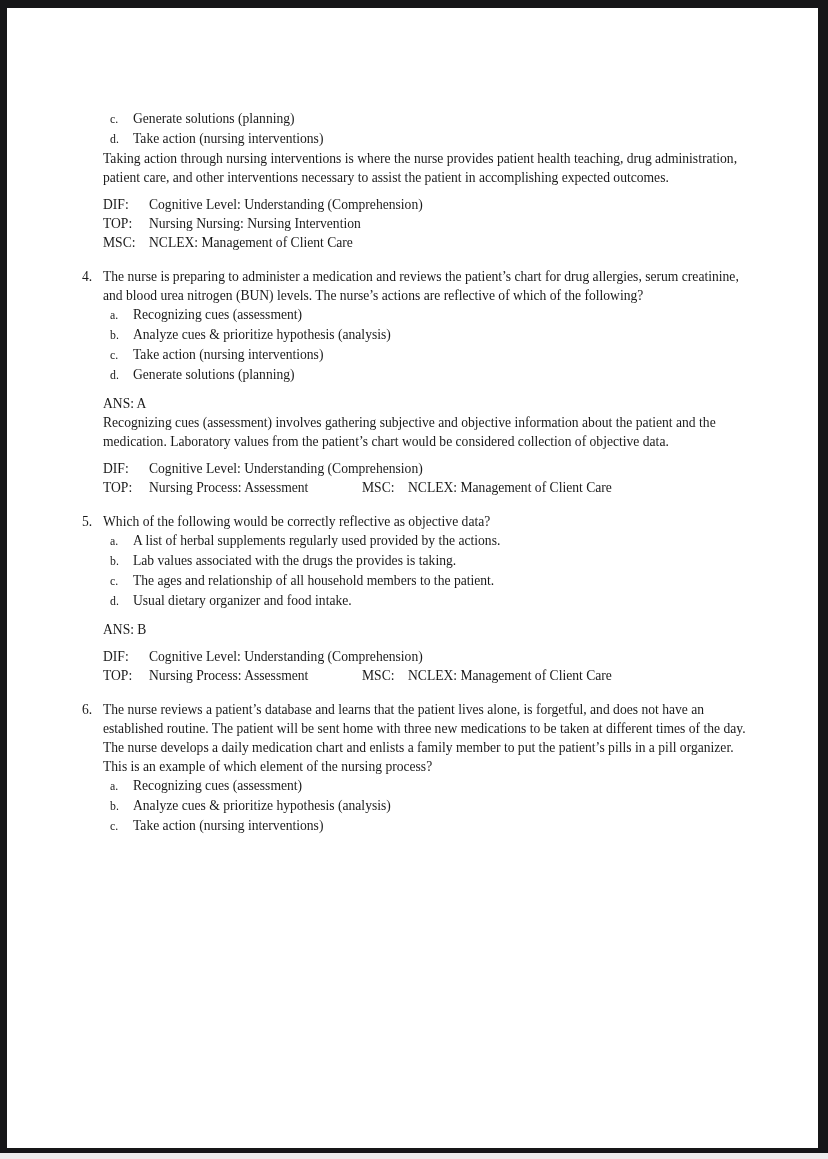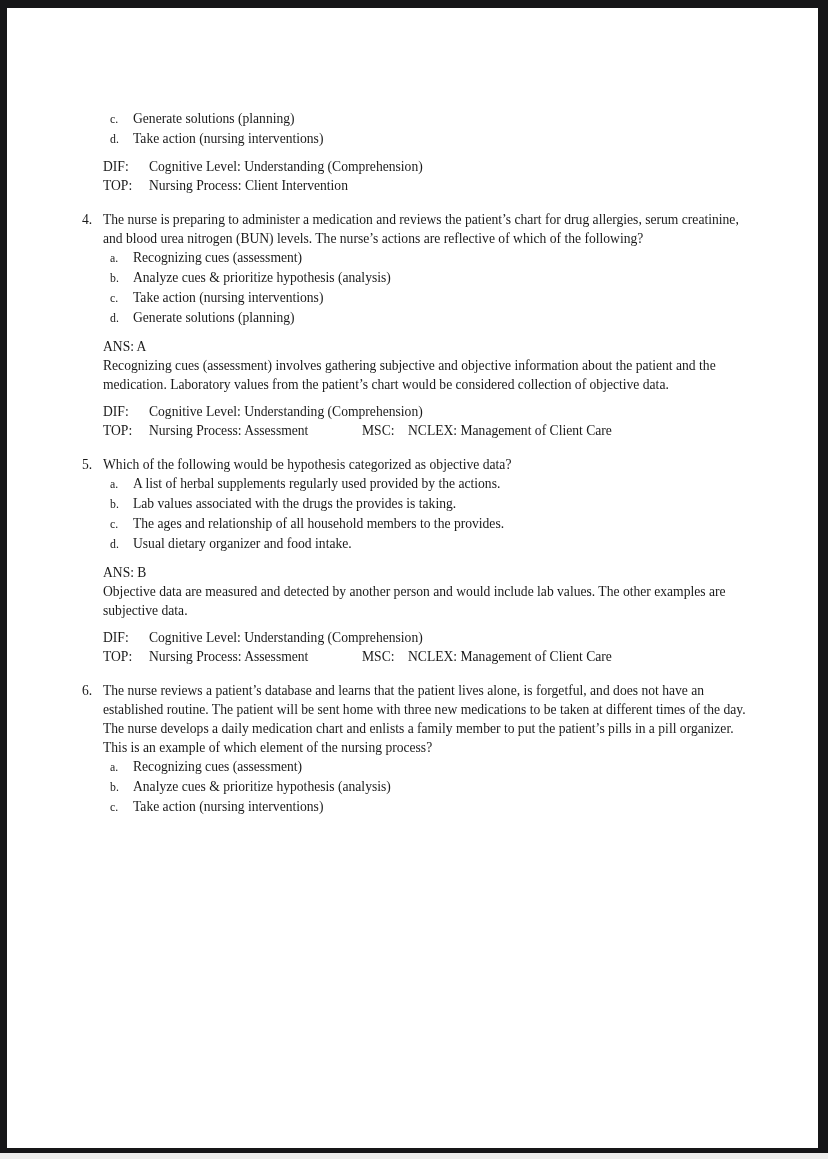--- a/index.html
+++ b/index.html
@@ -102,26 +102,30 @@
         <div class="options">
           <div class="option">
             <span class="olt">c.</span>
             <span class="otx">Generate solutions (planning)</span>
           </div>
           <div class="option">
             <span class="olt">d.</span>
             <span class="otx">Take action (nursing interventions)</span>
           </div>
         </div>
+        <div class="rationale">Taking action through nursing interventions is where the nurse provides patient health teaching, drug administration, patient care, and other interventions necessary to assist the patient in accomplishing expected outcomes.</div>
         <div class="tags">
           <div class="tagline">
             <span class="tlabel">DIF:</span><span>Cognitive Level: Understanding (Comprehension)</span>
           </div>
           <div class="tagline">
-            <span class="tlabel">TOP:</span><span>Nursing Process: Client Intervention</span>
+            <span class="tlabel">TOP:</span><span>Nursing Nursing: Nursing Intervention</span>
+          </div>
+          <div class="tagline">
+            <span class="tlabel">MSC:</span><span>NCLEX: Management of Client Care</span>
           </div>
         </div>
       </section>
 
       <section class="block">
         <span class="qnum">4.</span>
         <div class="stem">The nurse is preparing to administer a medication and reviews the patient’s chart for drug allergies, serum creatinine, and blood urea nitrogen (BUN) levels. The nurse’s actions are reflective of which of the following?</div>
         <div class="options">
           <div class="option">
             <span class="olt">a.</span>
@@ -147,41 +151,40 @@
             <span class="tlabel">DIF:</span><span>Cognitive Level: Understanding (Comprehension)</span>
           </div>
           <div class="tagline">
             <span class="tcol1"><span class="tlabel">TOP:</span><span>Nursing Process: Assessment</span></span><span><span class="tlabel">MSC:</span><span>NCLEX: Management of Client Care</span></span>
           </div>
         </div>
       </section>
 
       <section class="block">
         <span class="qnum">5.</span>
-        <div class="stem">Which of the following would be hypothesis categorized as objective data?</div>
+        <div class="stem">Which of the following would be correctly reflective as objective data?</div>
         <div class="options">
           <div class="option">
             <span class="olt">a.</span>
             <span class="otx">A list of herbal supplements regularly used provided by the actions.</span>
           </div>
           <div class="option">
             <span class="olt">b.</span>
             <span class="otx">Lab values associated with the drugs the provides is taking.</span>
           </div>
           <div class="option">
             <span class="olt">c.</span>
-            <span class="otx">The ages and relationship of all household members to the provides.</span>
+            <span class="otx">The ages and relationship of all household members to the patient.</span>
           </div>
           <div class="option">
             <span class="olt">d.</span>
             <span class="otx">Usual dietary organizer and food intake.</span>
           </div>
         </div>
         <div class="ans">ANS: B</div>
-        <div class="rationale">Objective data are measured and detected by another person and would include lab values. The other examples are subjective data.</div>
         <div class="tags">
           <div class="tagline">
             <span class="tlabel">DIF:</span><span>Cognitive Level: Understanding (Comprehension)</span>
           </div>
           <div class="tagline">
             <span class="tcol1"><span class="tlabel">TOP:</span><span>Nursing Process: Assessment</span></span><span><span class="tlabel">MSC:</span><span>NCLEX: Management of Client Care</span></span>
           </div>
         </div>
       </section>
 

